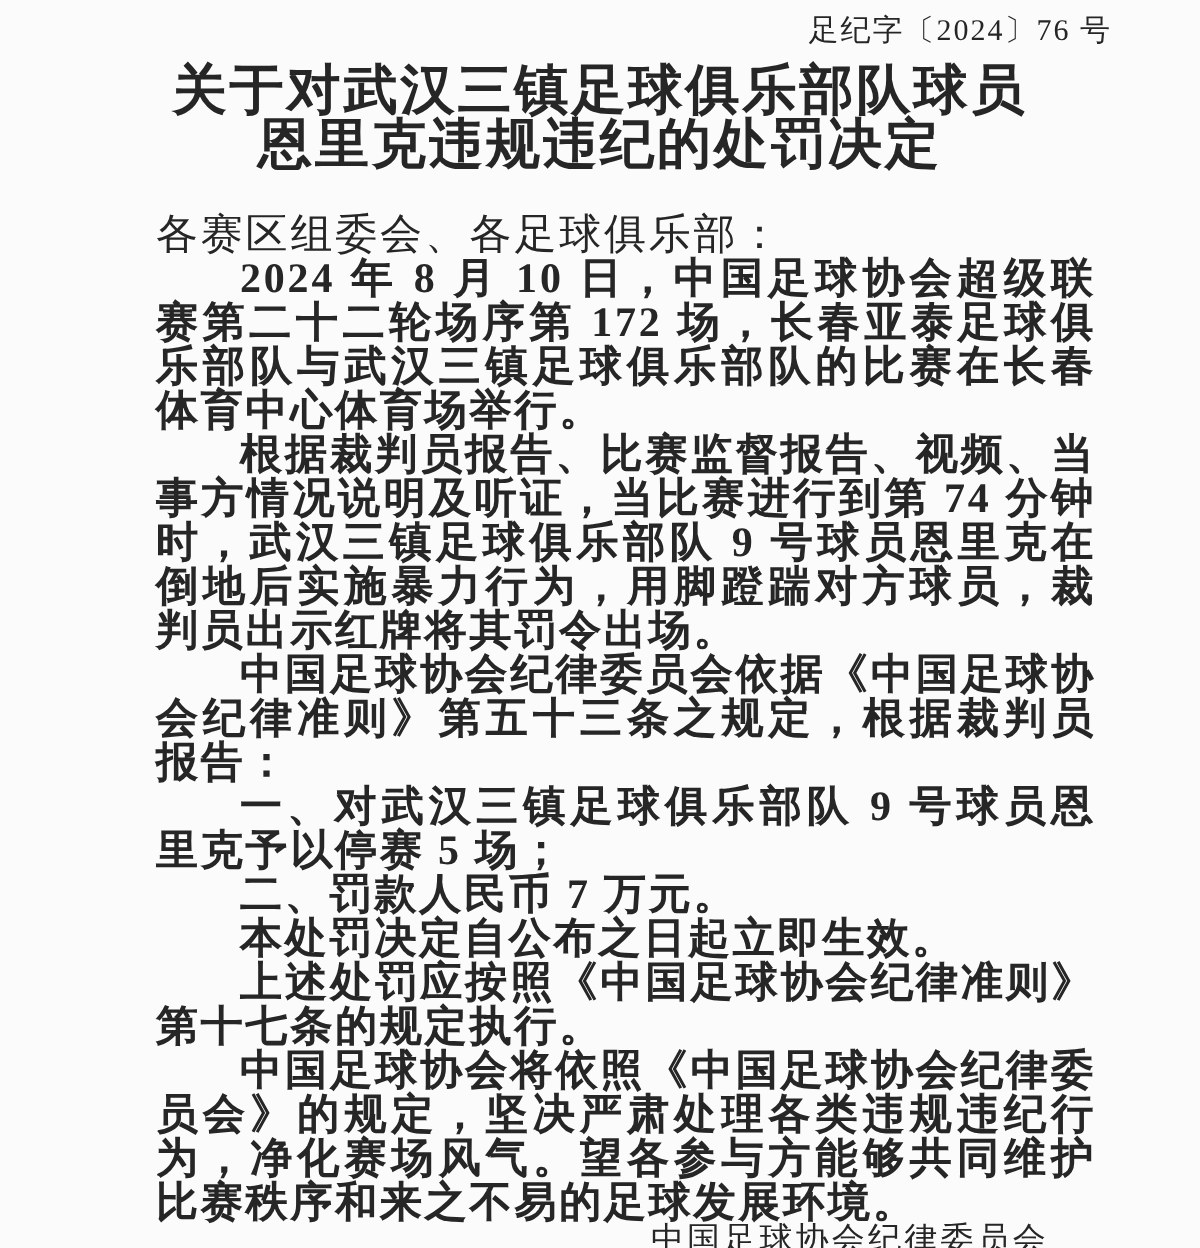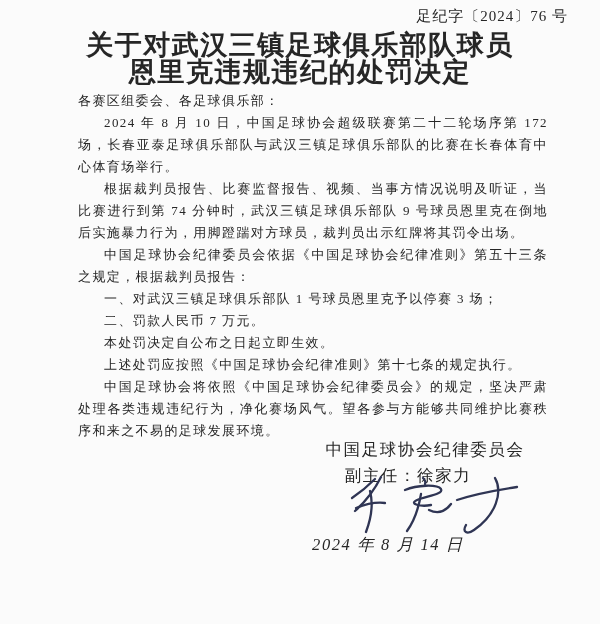--- a/index.html
+++ b/index.html
@@ -17,44 +17,44 @@
   .page{
     position:relative;
     width:600px;
     height:624px;
     background:var(--bg);
     overflow:hidden;
     padding-top:6px;
   }
   .doc-number{
     text-align:right;
-    padding-right:32px;
+    padding-right:44px;
     font-size:15px;
     line-height:20px;
     letter-spacing:1px;
   }
   .doc-title{
     margin-top:6px;
     text-align:center;
     font-size:27px;
     font-weight:bold;
     line-height:27px;
     letter-spacing:1.5px;
   }
   .body-text{
     margin-left:78px;
     width:470px;
-    margin-top:4px;
-    font-size:13px;
+    margin-top:20px;
+    font-size:21px;
     line-height:22px;
     letter-spacing:1.4px;
     text-align:justify;
   }
   .body-text p{margin:0;}
-  .body-text p.indent{text-indent:2em;}
+  .body-text p.indent{text-indent:2em;font-weight:bold;}
   .closing{
     position:relative;
     height:116px;
     margin-left:45px;
   }
   .closing .line{
     position:absolute;
     font-size:16.5px;
     line-height:16px;
     letter-spacing:1.6px;
@@ -88,21 +88,21 @@
   <div class="doc-title">
     <div>关于对武汉三镇足球俱乐部队球员</div>
     <div>恩里克违规违纪的处罚决定</div>
   </div>
 
   <div class="body-text">
     <p>各赛区组委会、各足球俱乐部：</p>
     <p class="indent">2024 年 8 月 10 日，中国足球协会超级联赛第二十二轮场序第 172 场，长春亚泰足球俱乐部队与武汉三镇足球俱乐部队的比赛在长春体育中心体育场举行。</p>
     <p class="indent">根据裁判员报告、比赛监督报告、视频、当事方情况说明及听证，当比赛进行到第 74 分钟时，武汉三镇足球俱乐部队 9 号球员恩里克在倒地后实施暴力行为，用脚蹬踹对方球员，裁判员出示红牌将其罚令出场。</p>
     <p class="indent">中国足球协会纪律委员会依据《中国足球协会纪律准则》第五十三条之规定，根据裁判员报告：</p>
-    <p class="indent">一、对武汉三镇足球俱乐部队 1 号球员恩里克予以停赛 3 场；</p>
+    <p class="indent">一、对武汉三镇足球俱乐部队 9 号球员恩里克予以停赛 5 场；</p>
     <p class="indent">二、罚款人民币 7 万元。</p>
     <p class="indent">本处罚决定自公布之日起立即生效。</p>
     <p class="indent">上述处罚应按照《中国足球协会纪律准则》第十七条的规定执行。</p>
     <p class="indent">中国足球协会将依照《中国足球协会纪律委员会》的规定，坚决严肃处理各类违规违纪行为，净化赛场风气。望各参与方能够共同维护比赛秩序和来之不易的足球发展环境。</p>
   </div>
 
   <div class="closing">
     <div class="line closing-org">中国足球协会纪律委员会</div>
     <div class="line closing-signer">副主任：徐家力</div>
 

